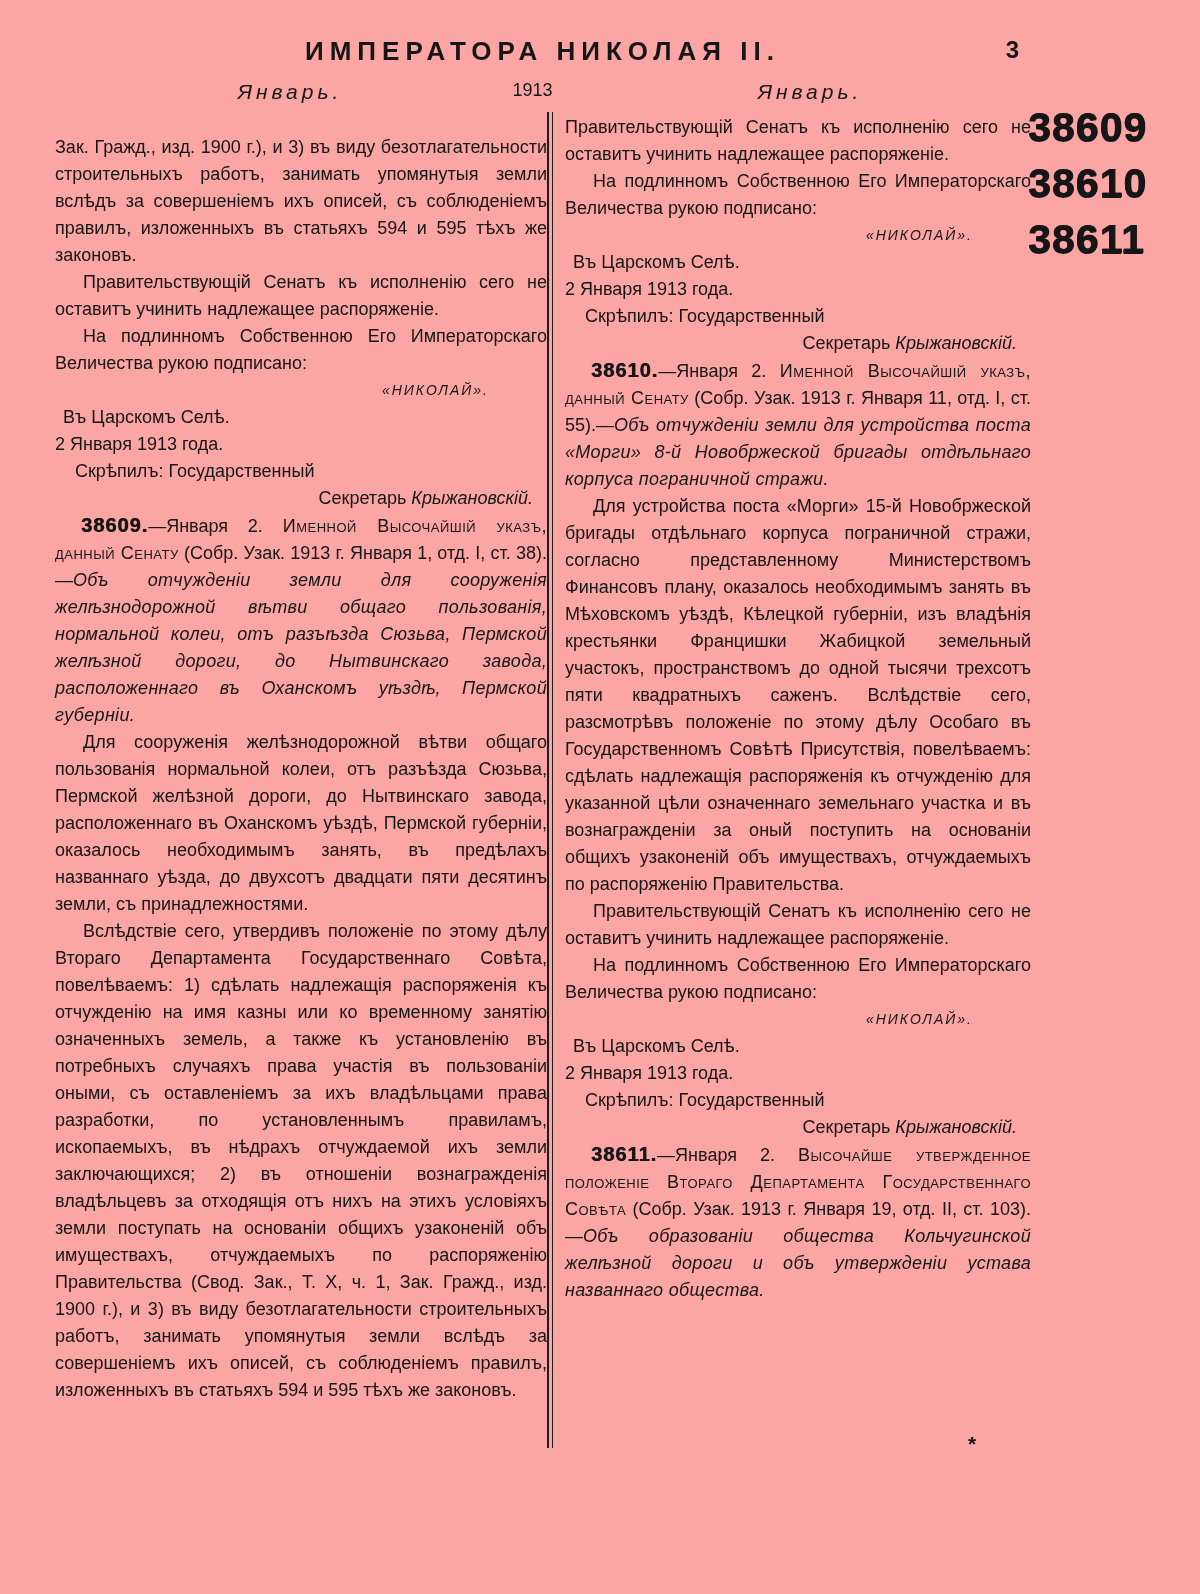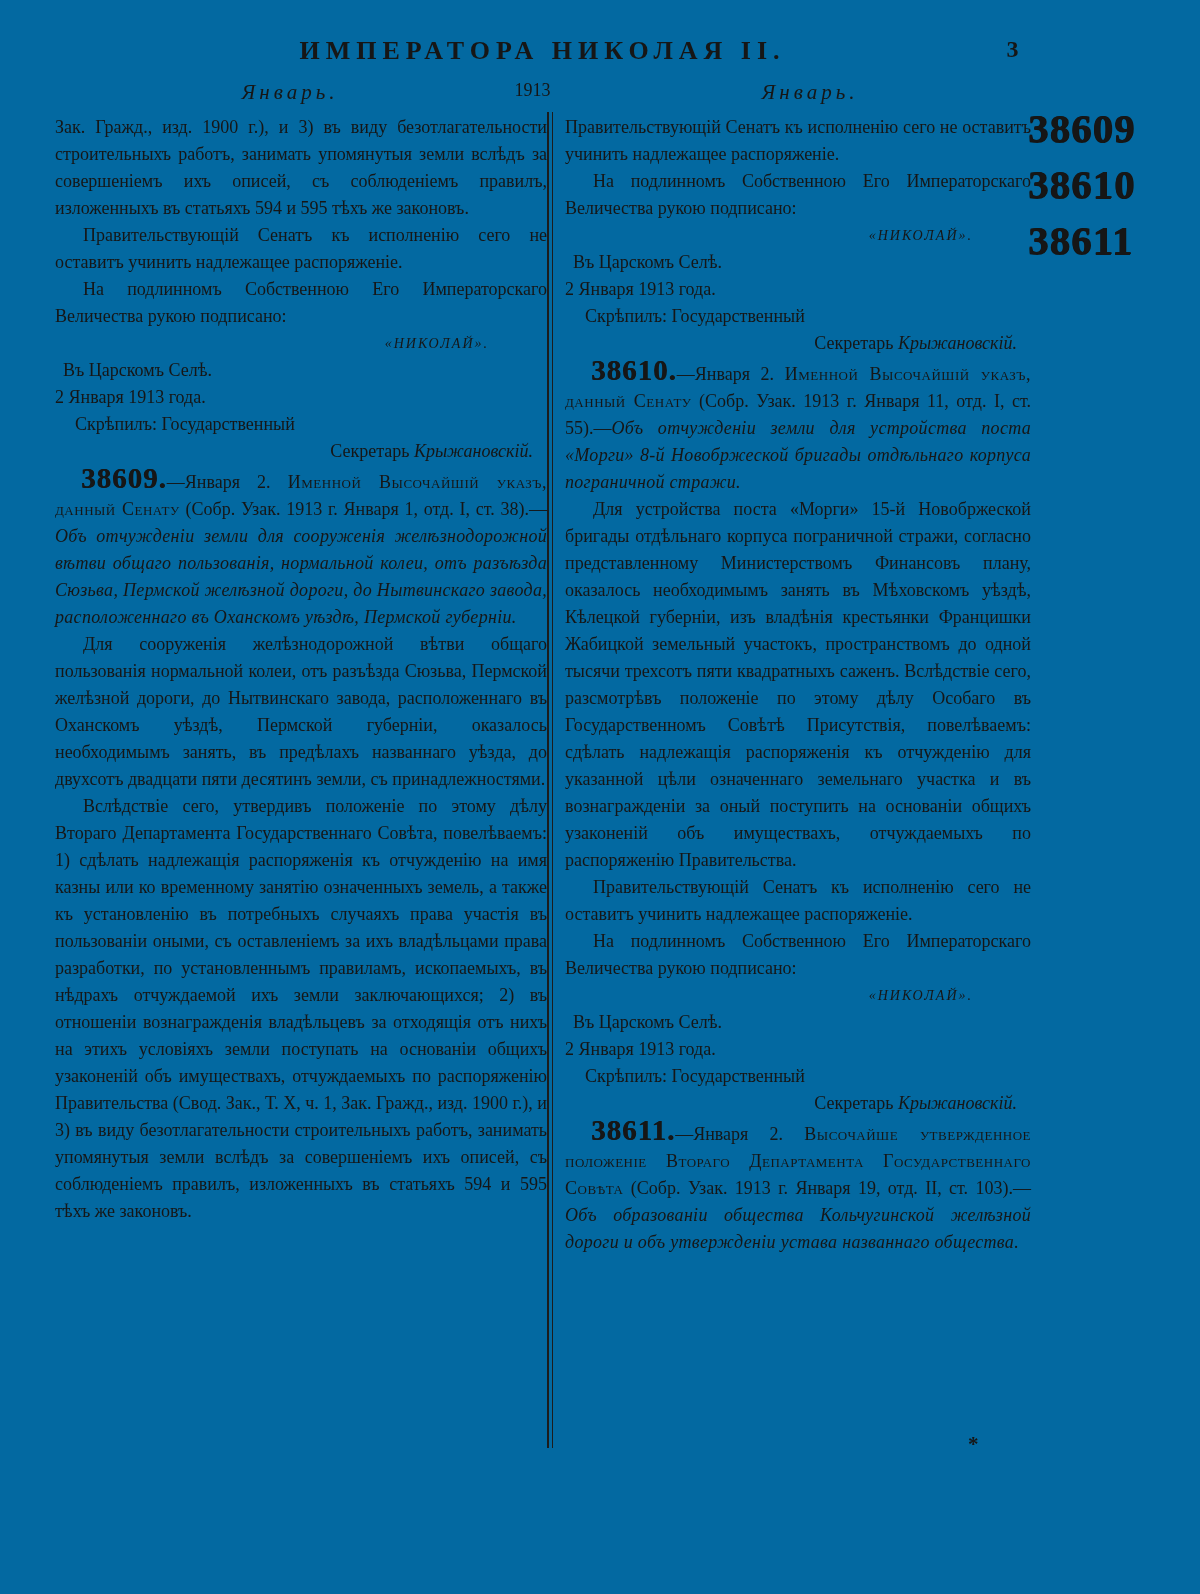--- a/index.html
+++ b/index.html
@@ -1,60 +1,60 @@
 <!DOCTYPE html>
 <html lang="ru"><head>
 <meta charset="utf-8">
 <style>
   html,body{margin:0;padding:0;background:#e8e8e8;}
   .page{
     position:relative;
     width:1200px;height:1594px;
     margin:0 auto;
-    background:#0369a1;
+    background:#fca5a5;
     color:#161616;
-    font-family:Liberation Serif, serif;
+    font-family:Liberation Sans, sans-serif;
     overflow:hidden;
   }
   
   .hdr-title{
     position:absolute;top:36px;left:55px;width:975px;
     text-align:center;font-weight:bold;font-size:26px;
     letter-spacing:6px;white-space:nowrap;
   }
   .hdr-pageno{
     position:absolute;top:36px;left:985px;width:55px;
     text-align:center;font-weight:bold;font-size:24px;
   }
   .hdr-month-left{position:absolute;top:80px;left:200px;width:180px;text-align:center;
     font-style:italic;font-size:21px;letter-spacing:4px;}
   .hdr-year{position:absolute;top:80px;left:450px;width:165px;text-align:center;font-size:18px;}
   .hdr-month-right{position:absolute;top:80px;left:720px;width:180px;text-align:center;
     font-style:italic;font-size:21px;letter-spacing:4px;}
   
   .col{position:absolute;top:114px;font-size:18px;line-height:27px;text-align:justify;}
-  .col-left{left:55px;width:492px;}
+  .col-left{left:55px;width:492px;margin-top:20px;}
   .col-right{left:565px;width:466px;}
   .col p{margin:0;}
   .para{text-indent:28px;}
   .para-noindent{text-indent:0;}
   
   .sig-attest{text-indent:28px;margin-top:9px;}
   .sig-name{
     text-align:right;padding-right:58px;margin-top:7px;margin-bottom:4px;
     font-style:italic;letter-spacing:2px;font-size:14px;text-align-last:right;
   }
   .sig-place{text-indent:8px;margin-top:4px;}
   .sig-date{text-indent:0;}
   .sig-countersign{text-indent:20px;margin-top:8px;}
   .sig-secretary{text-align:left;text-align-last:right;padding-right:14px;}
   .sig-secretary .it{font-style:italic;}
   
   .section-head{margin-top:24px;margin-bottom:3px;text-indent:26px;}
-  .sec-num{font-weight:bold;font-size:29px;letter-spacing:1px;line-height:27px;
+  .sec-num{font-weight:bold;font-size:20px;letter-spacing:1px;line-height:27px;
     text-shadow:0.6px 0 0 currentColor;}
   .sc{font-variant:small-caps;letter-spacing:0.5px;}
   .it{font-style:italic;}
   .subject{font-style:italic;letter-spacing:0.3px;}
   
   .divider{
     position:absolute;left:547px;top:112px;height:1336px;width:3px;
     border-left:2px solid #1c1c1c;border-right:1px solid #1c1c1c;
   }
   

